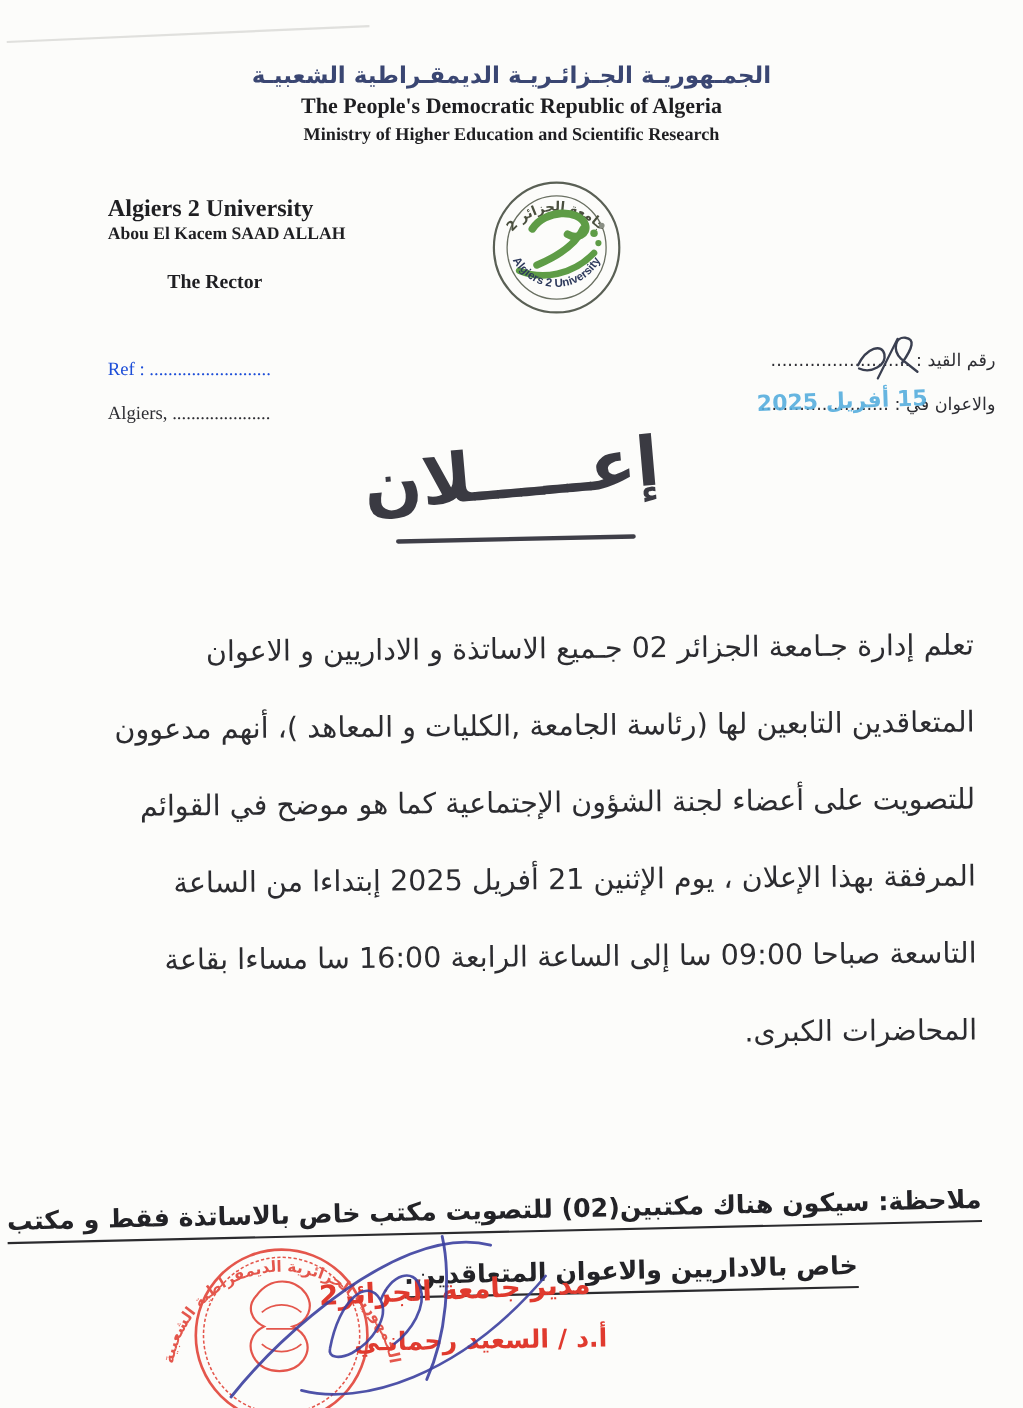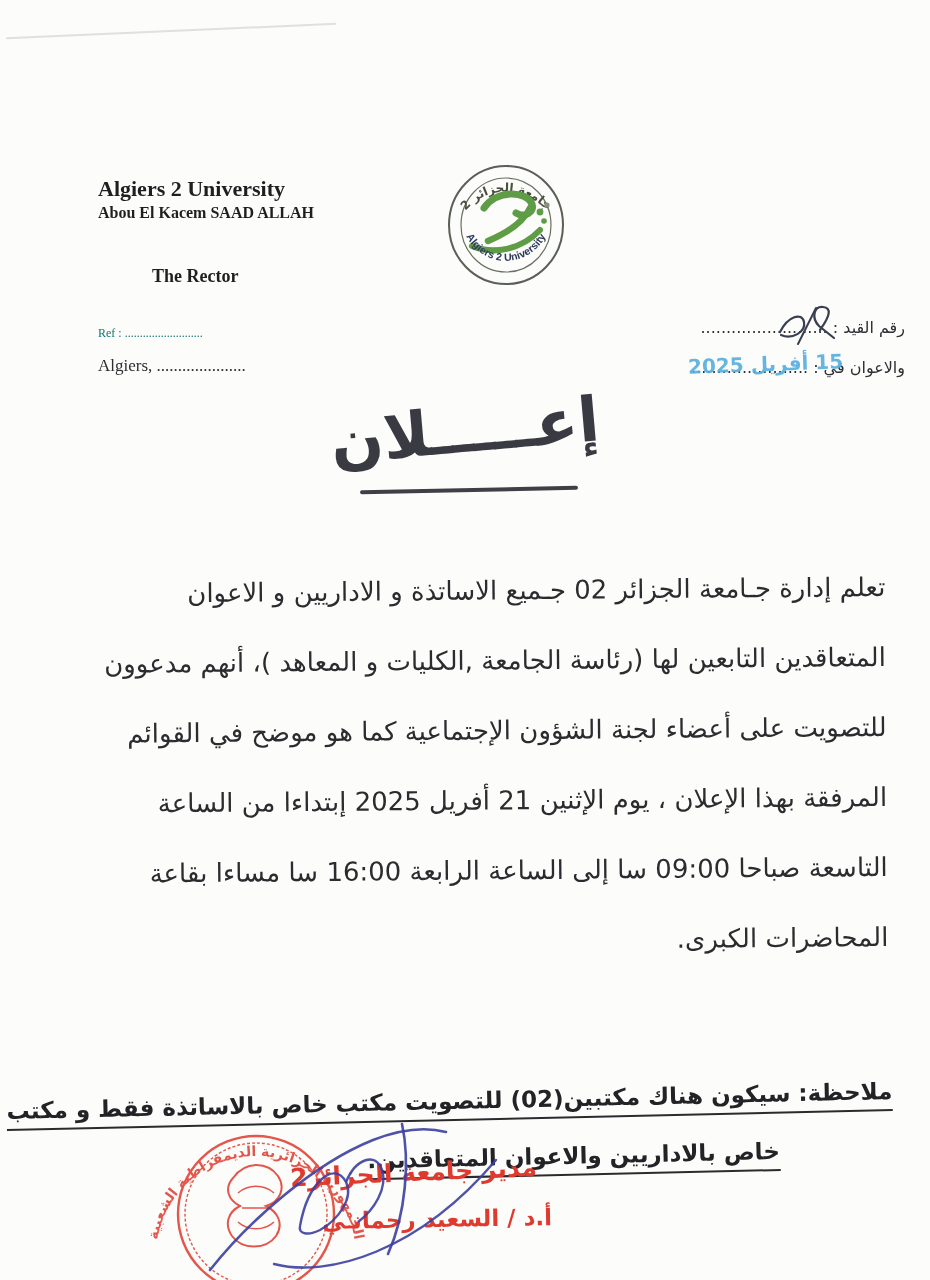--- a/index.html
+++ b/index.html
@@ -20,31 +20,31 @@
   
   .hdr{top:56px;left:0;right:0;text-align:center;}
   .hdr-ar{font-size:21px;font-weight:bold;color:#3a4672;letter-spacing:.5px;}
   .hdr-en1{font-size:20px;font-weight:bold;color:#1e1e21;margin-top:6px;}
   .hdr-en2{font-size:16.5px;font-weight:bold;color:#1e1e21;margin-top:3px;}
 
   
   .lh-left{top:176px;left:98px;color:#1f1f22;}
   .lh-left .univ{font-size:22px;font-weight:bold;}
   .lh-left .patron{font-size:16px;font-weight:bold;margin-top:2px;text-align:center;}
-  .lh-left .office{font-size:18px;font-weight:bold;margin-top:44px;margin-left:54px;}
+  .lh-left .office{font-size:18px;font-weight:bold;margin-top:24px;margin-left:54px;}
 
   
   .lh-right{top:158px;right:18px;width:270px;text-align:center;color:#17171a;}
   .lh-right .univ-ar{font-size:27px;font-weight:bold;}
   .lh-right .patron-ar{font-size:17px;font-weight:bold;margin-top:4px;}
   .lh-right .office-ar{font-size:21px;font-weight:bold;margin-top:20px;}
 
   
-  .ref-row1{left:98px;top:326px;font-size:12px;color:#0f766e;}
-  .ref-row2{left:98px;top:356px;font-size:17px;color:#2e2e33;}
+  .ref-row1{left:98px;top:326px;font-size:17px;color:#1d4ed8;}
+  .ref-row2{left:98px;top:366px;font-size:17px;color:#2e2e33;}
   .reg-row{right:25px;top:318px;font-size:16px;color:#2e2e33;}
   .date-row{right:25px;top:358px;font-size:16px;color:#2e2e33;}
   .date-stamp{left:688px;top:352px;font-size:20px;font-weight:bold;color:#56aede;
     letter-spacing:2px;transform:rotate(-2deg);opacity:.9;}
 
   
   .title-wrap{top:394px;left:0;right:0;text-align:center;}
   .title-ar{display:inline-block;font-size:62px;font-weight:bold;color:#3a3a42;
     transform:rotate(-5deg);letter-spacing:1px;}
   .title-underline{left:360px;top:488px;width:218px;height:4px;background:#3f3f48;
@@ -69,20 +69,25 @@
   .red-name{left:322px;top:1206px;font-size:23px;font-weight:bold;color:#e03a2e;
     transform:rotate(-1deg);letter-spacing:1px;}
 </style>
 </head>
 <body>
 
 <div class="page">
 
   <div class="abs artifact-line"></div>
 
+  <div class="abs hdr">
+    <div class="hdr-ar rtl">الجمـهوريـة الجـزائـريـة الديمقـراطية الشعبيـة</div>
+    <div class="hdr-en1 serif">The People's Democratic Republic of Algeria</div>
+    <div class="hdr-en2 serif">Ministry of Higher Education and Scientific Research</div>
+  </div>
 
   <div class="abs lh-left serif">
     <div class="univ">Algiers 2 University</div>
     <div class="patron">Abou El Kacem SAAD ALLAH</div>
     <div class="office">The Rector</div>
   </div>
 
   <svg class="abs" style="left:430px;top:162px;" width="152" height="126" viewBox="0 0 152 126">
     <ellipse cx="76" cy="63" rx="57" ry="59" fill="none" stroke="#5a6055" stroke-width="2"></ellipse>
     <ellipse cx="76" cy="63" rx="45" ry="47" fill="none" stroke="#6a7062" stroke-width="1.2"></ellipse>

